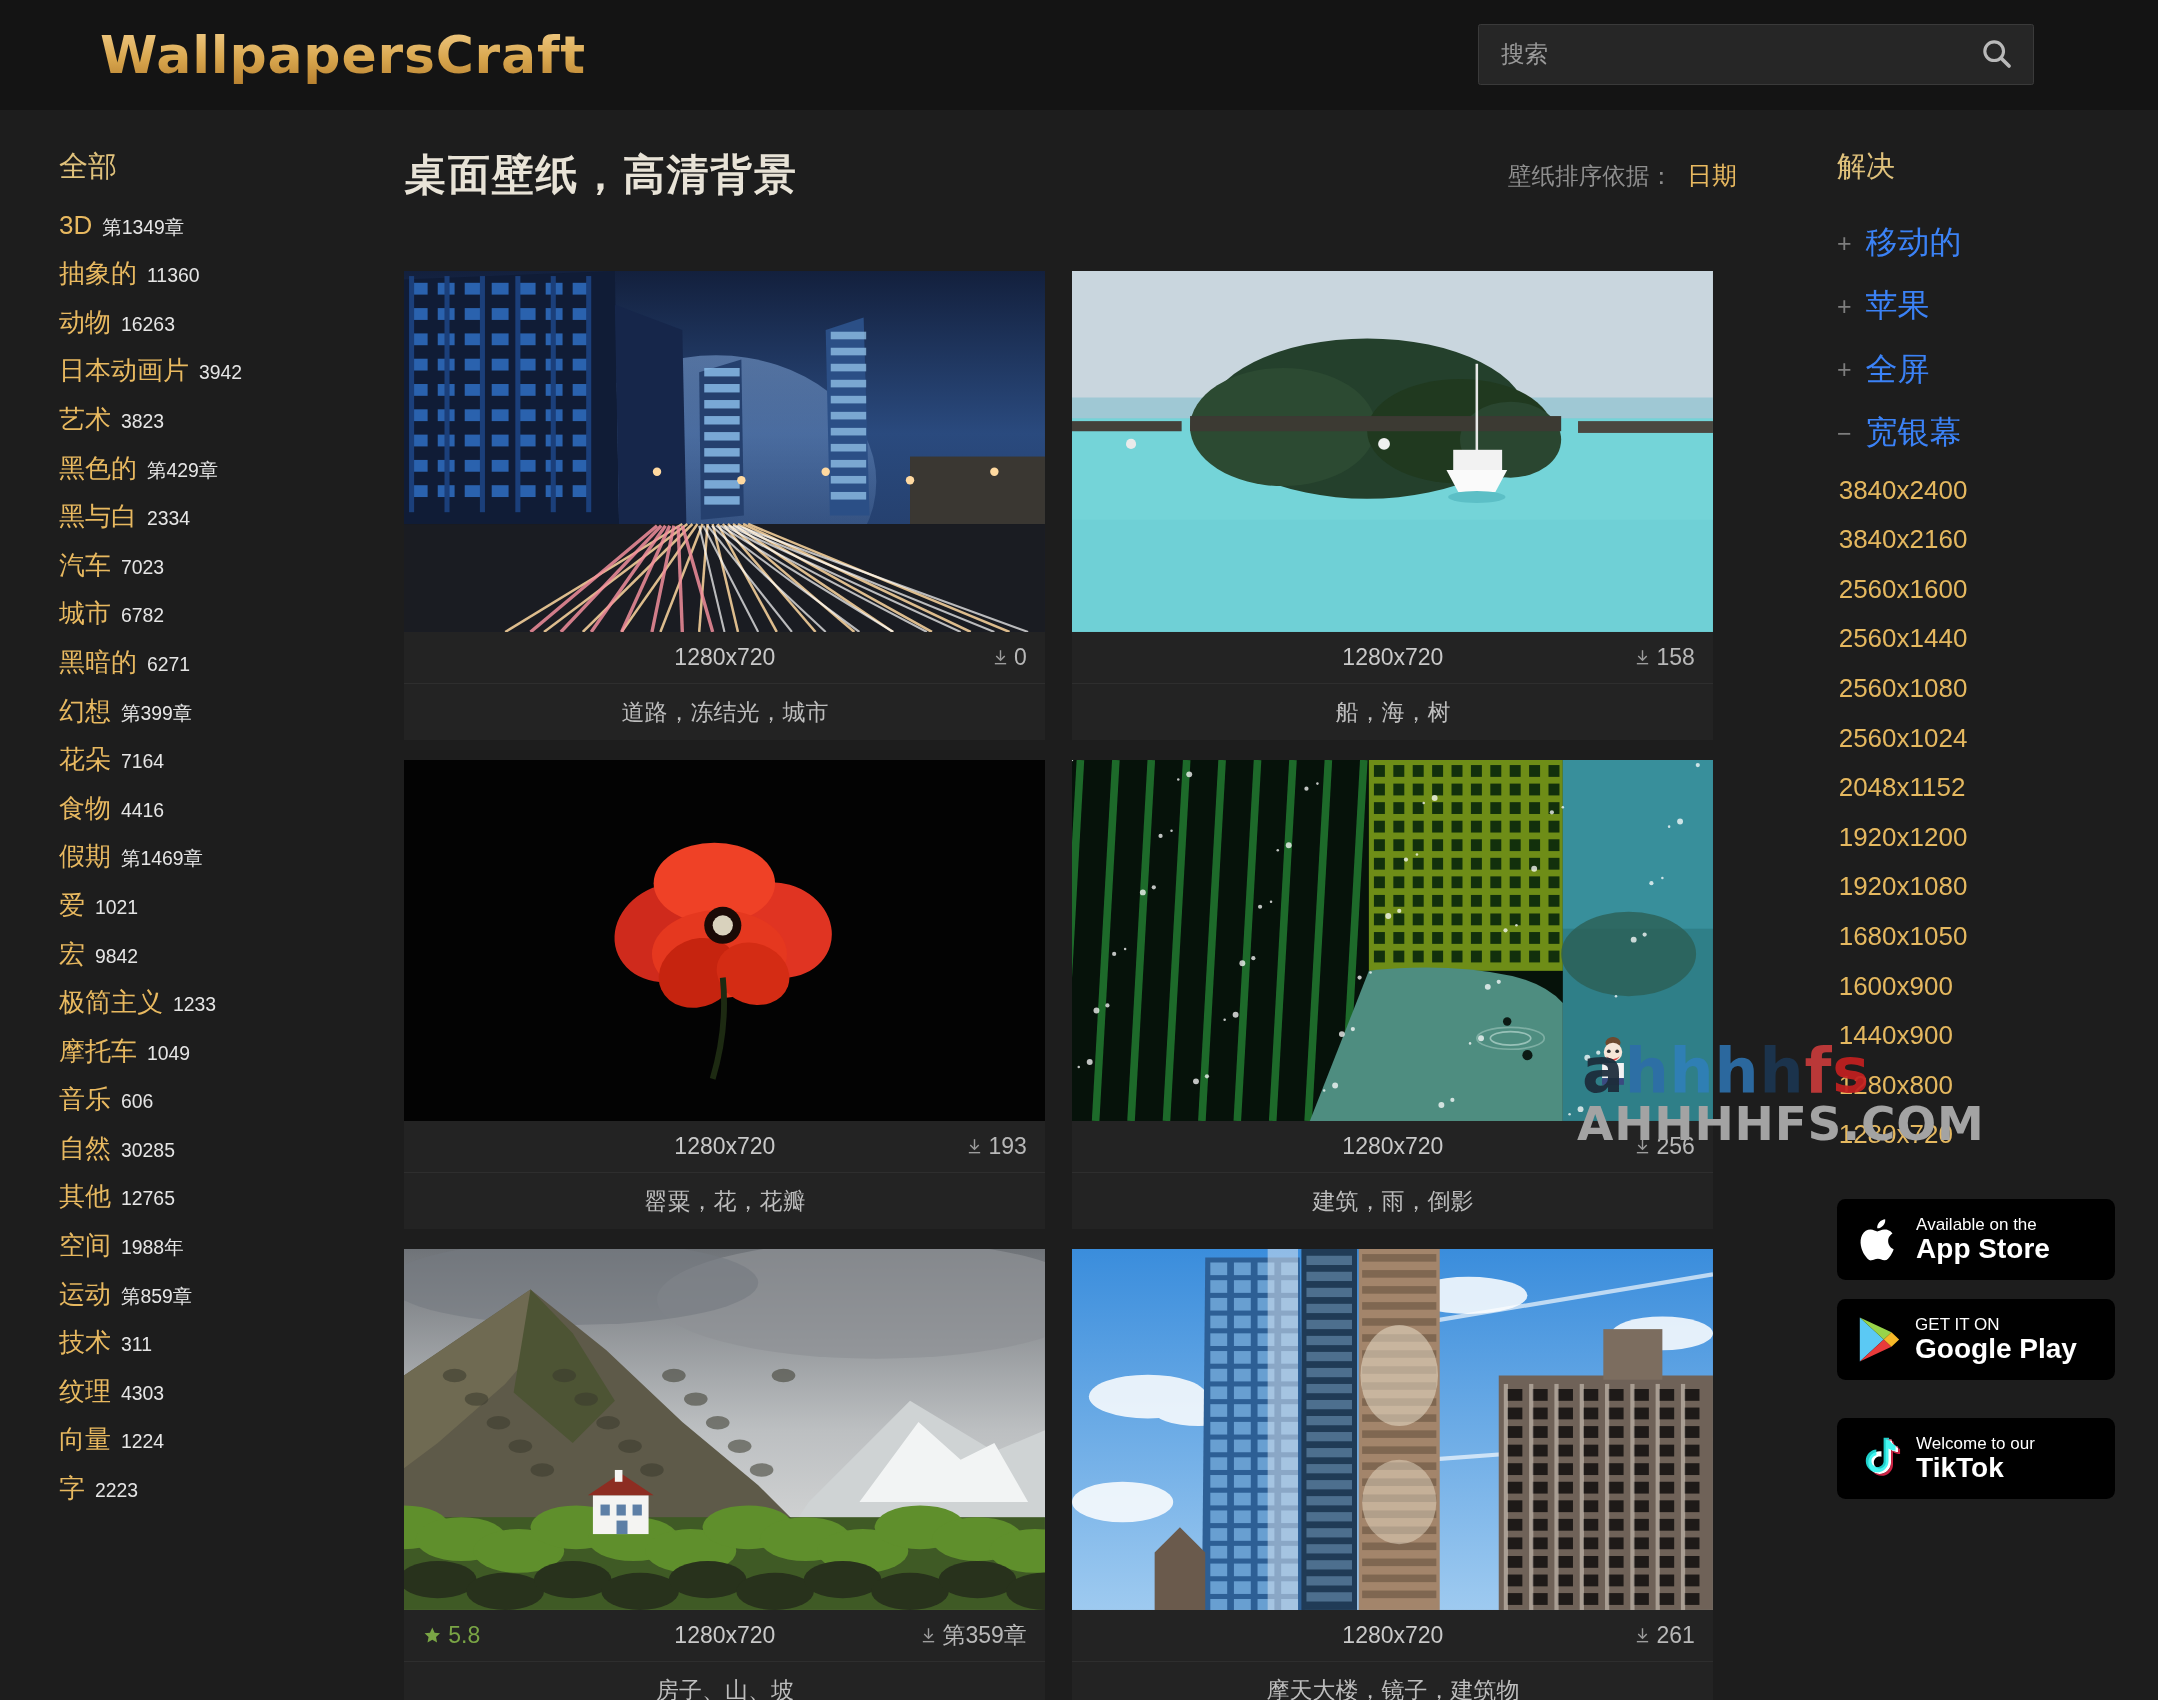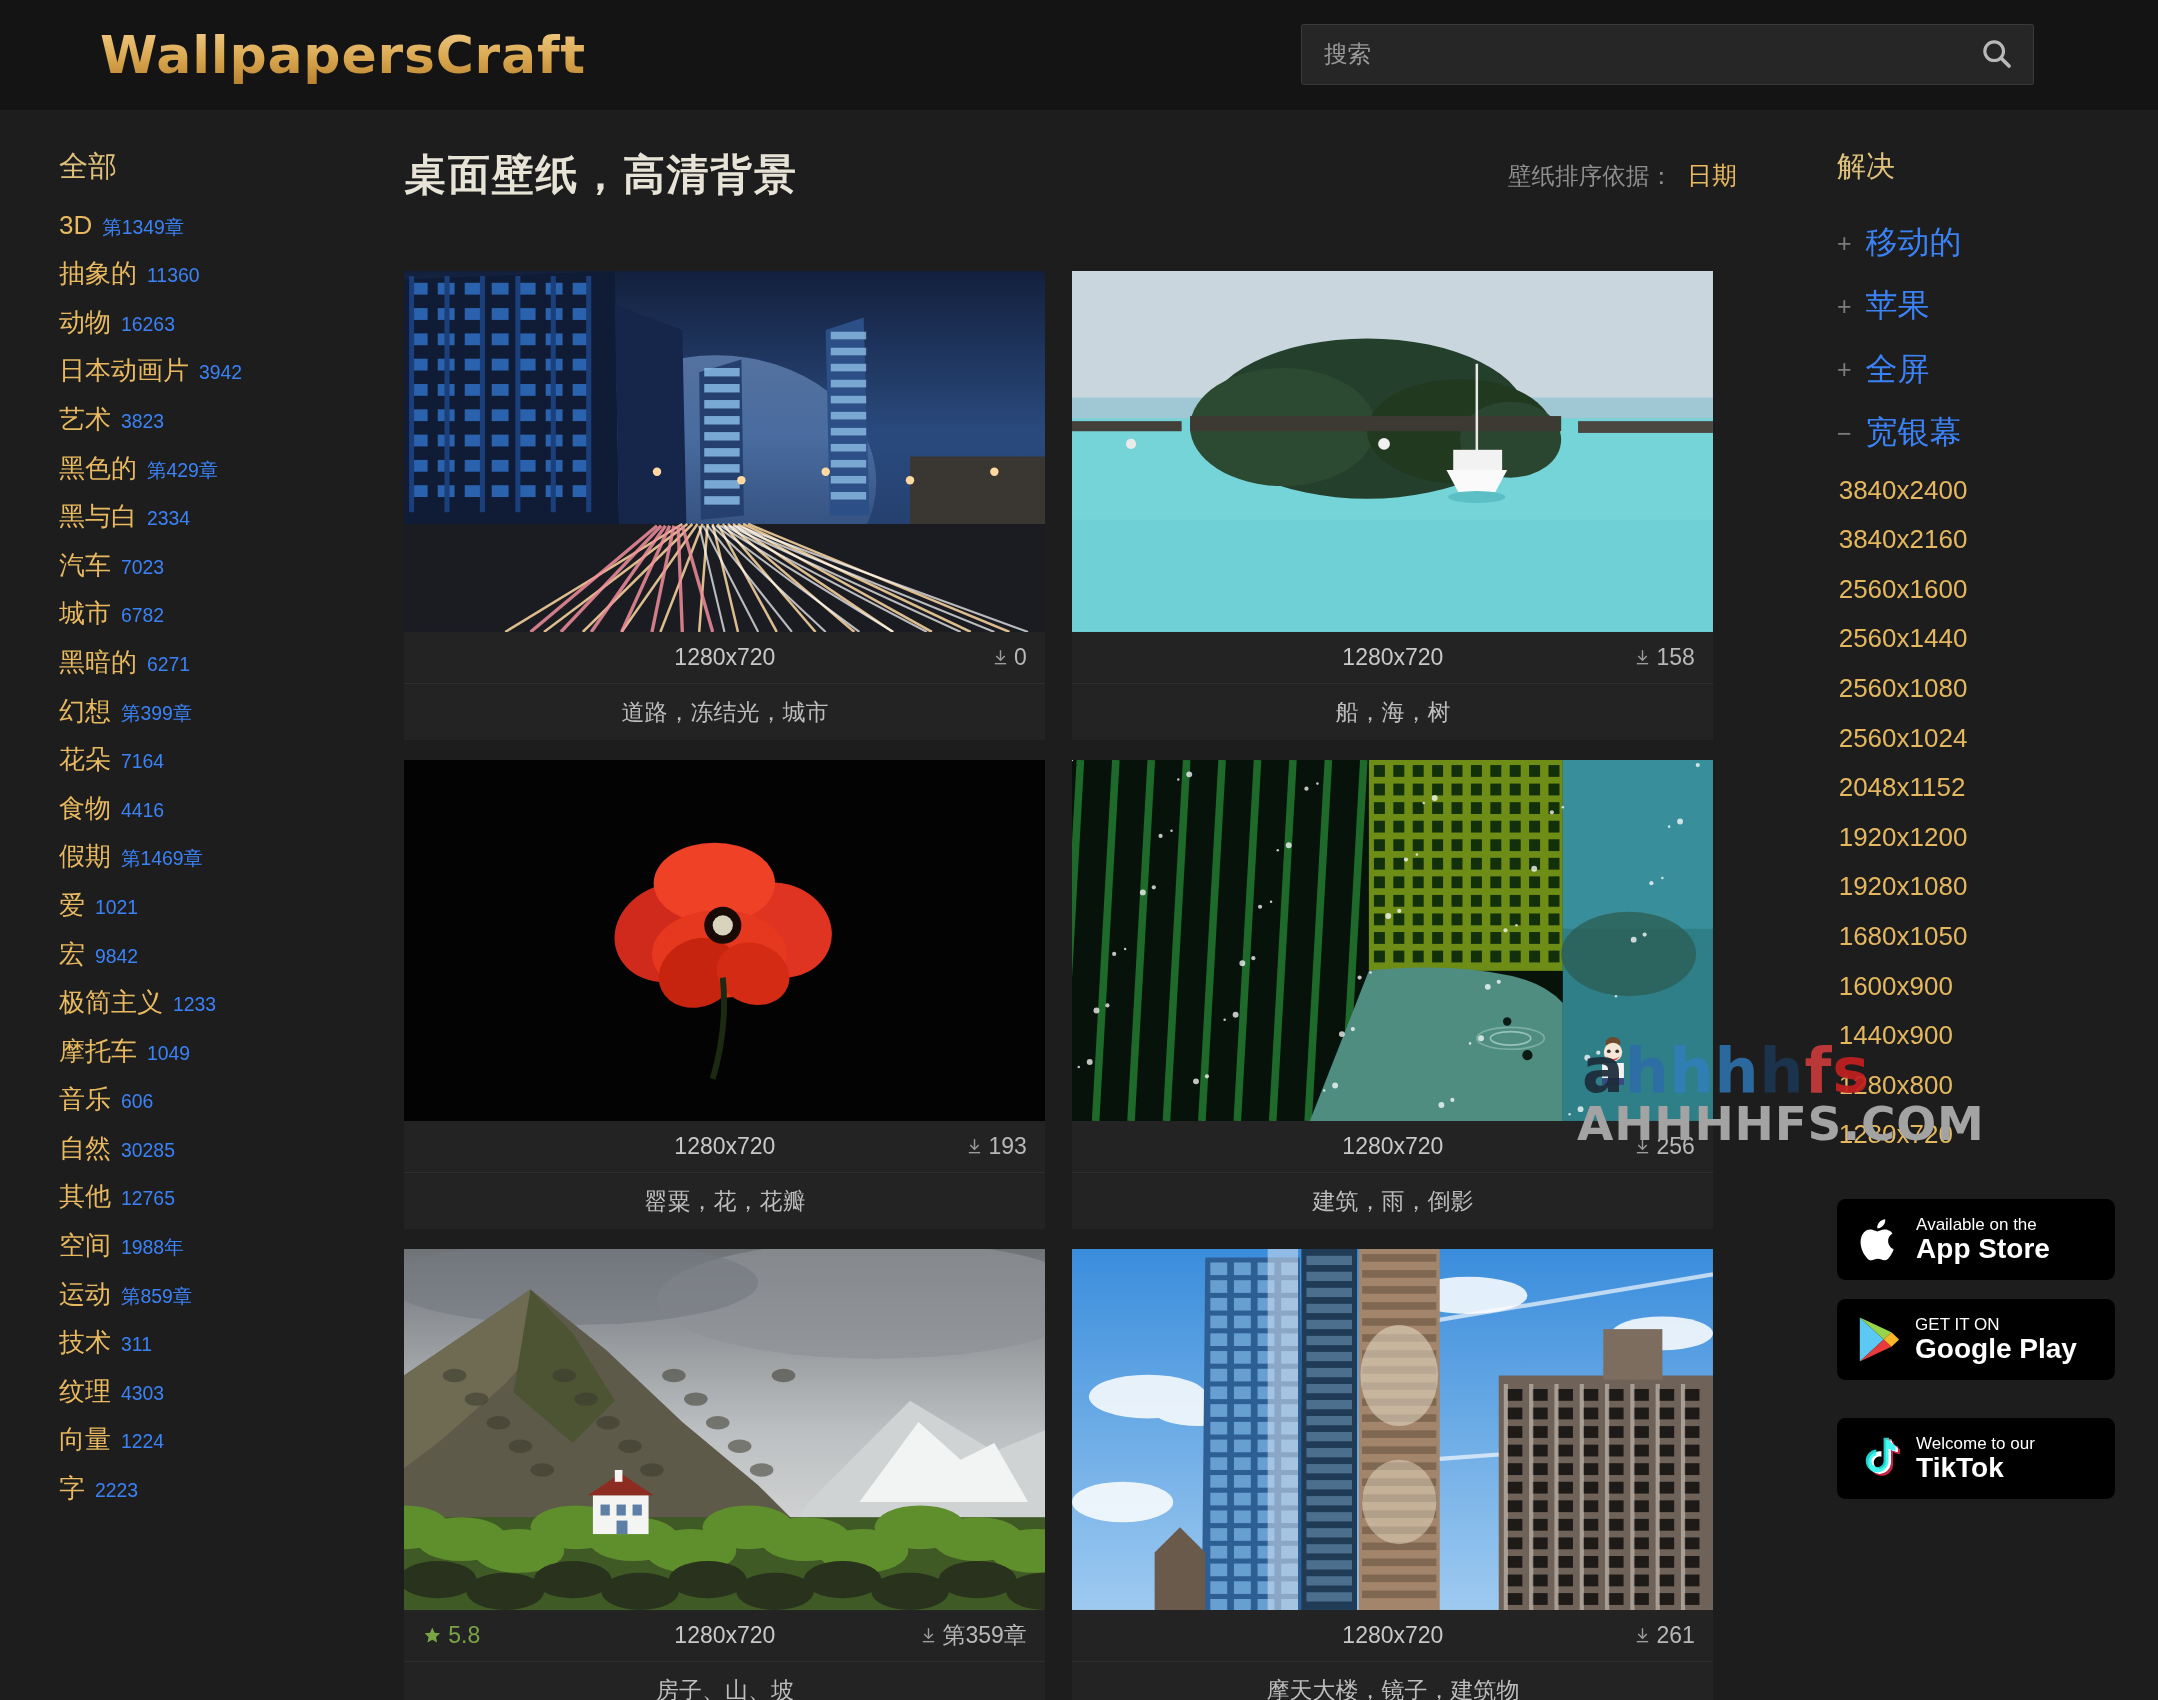--- a/index.html
+++ b/index.html
@@ -18,21 +18,21 @@
   }
   .logo {
     margin-left: 100px;
     font-size: 52px; font-weight: 700; letter-spacing: 0.8px;
     background: linear-gradient(180deg,#f3cf8c 0%,#d9a74f 55%,#b8812f 100%);
     -webkit-background-clip: text; background-clip: text; color: transparent;
     font-family: "DejaVu Sans", sans-serif;
   }
   .search-wrap {
     position: absolute; right: 125px; top: 23.6px;
-    width: 733px; height: 61px;
+    width: 556px; height: 61px;
     background: #262626; border: 0.8px solid #3a3a3a; border-radius: 2.5px;
     display: flex; align-items: center;
   }
   .search-input {
     flex: 1; height: 100%; background: transparent; border: none; outline: none;
     color: #cfcfcf; font-size: 23.6px; padding: 0 22px;
     font-family: "Liberation Sans", sans-serif;
   }
   .search-input::placeholder { color: #9a9a9a; }
   .search-btn {
@@ -46,21 +46,21 @@
   
   .sidebar-left { width: 396px; padding-left: 59px; flex: none; }
   .side-title {
     color: #e0c27c; font-size: 29px; margin-bottom: 23.6px; display: block;
   }
   .cat {
     display: flex; align-items: baseline; gap: 10px;
     margin-bottom: 20px; cursor: pointer; line-height: 1.1;
   }
   .cat-name { color: #e8b960; font-size: 26px; white-space: nowrap; }
-  .cat-count { color: #3b82f6; font-size: 19.4px; white-space: nowrap; }
+  .cat-count { color: #e5e5e5; font-size: 19.4px; white-space: nowrap; }
 
   
   .main { flex: 1; min-width: 0; padding: 0 34px 0 0; }
   .main-head {
     display: flex; align-items: center; justify-content: space-between;
     padding: 0 51px 0 8.4px; margin-bottom: 68px;
   }
   .page-title {
     color: #e8e3d7; font-size: 42px; font-weight: 700; letter-spacing: 1.7px;
   }

